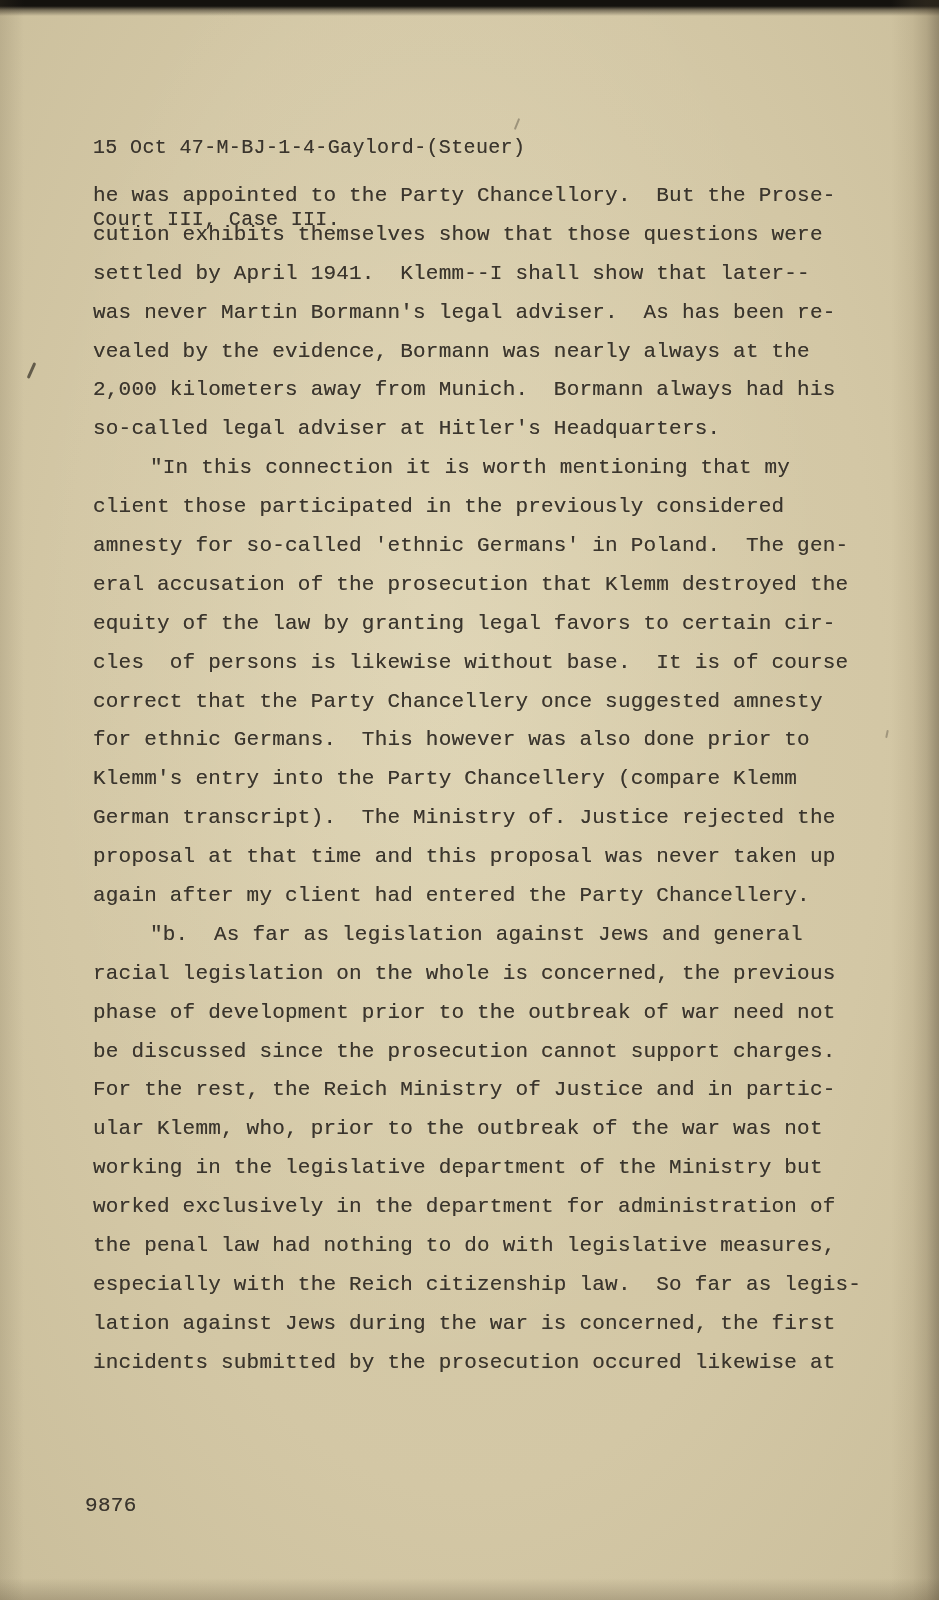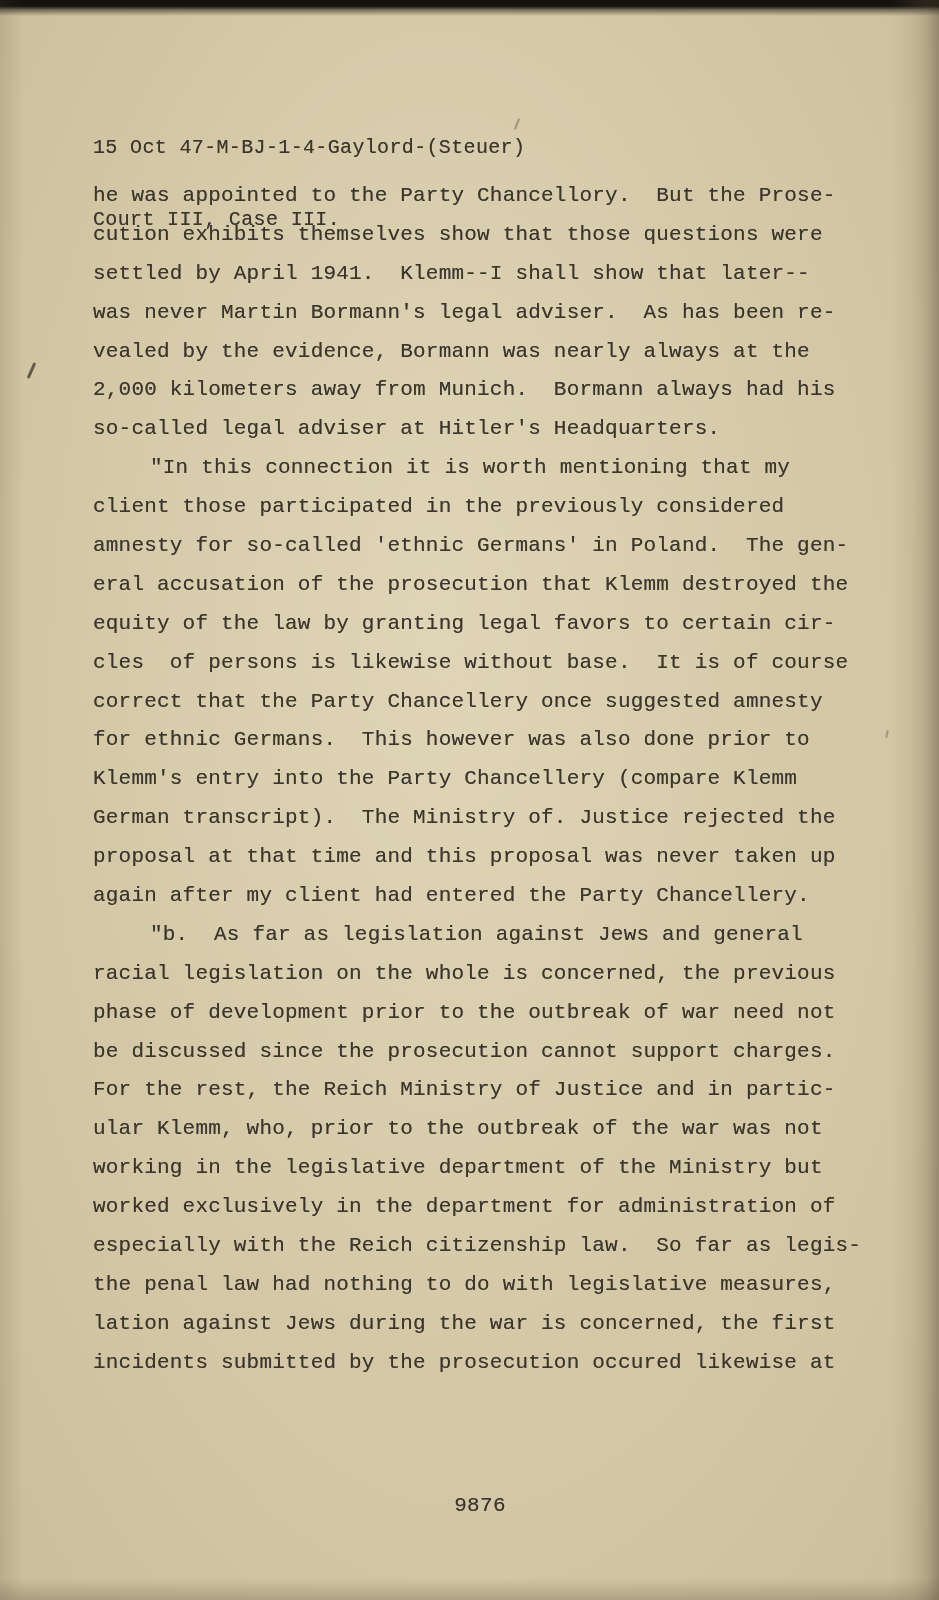--- a/index.html
+++ b/index.html
@@ -44,21 +44,21 @@
     margin-left:14px;
   }
   .doc-body {
     position:absolute; left:85px; top:177px; width:800px;
     font-size:21px; line-height:38.9px; letter-spacing:0.2px;margin-left:8px;
   }
   .line { white-space:pre; height:38.9px; }
   .line.indent { padding-left:57px; }
   .page-number {
     position:absolute; left:85px; top:1494px; width:790px;
-    text-align:center; font-size:21px; letter-spacing:0.3px;
+    text-align:left; font-size:21px; letter-spacing:0.3px;
   }
   .artifact {
     position:absolute; background:rgba(62,56,46,0.75); border-radius:2px;
   }
   .artifact.slash-left { left:30px; top:362px; width:3px; height:17px; transform:rotate(24deg); }
   .artifact.slash-mid  { left:516px; top:118px; width:2px; height:12px; transform:rotate(22deg); opacity:0.5; }
   .artifact.tick-right { left:886px; top:730px; width:2px; height:8px; transform:rotate(12deg); opacity:0.45; }
 </style>
 </head>
 <body>
@@ -99,20 +99,20 @@
       <div class="line">proposal at that time and this proposal was never taken up</div>
       <div class="line">again after my client had entered the Party Chancellery.</div>
       <div class="line indent">"b.  As far as legislation against Jews and general</div>
       <div class="line">racial legislation on the whole is concerned, the previous</div>
       <div class="line">phase of development prior to the outbreak of war need not</div>
       <div class="line">be discussed since the prosecution cannot support charges.</div>
       <div class="line">For the rest, the Reich Ministry of Justice and in partic-</div>
       <div class="line">ular Klemm, who, prior to the outbreak of the war was not</div>
       <div class="line">working in the legislative department of the Ministry but</div>
       <div class="line">worked exclusively in the department for administration of</div>
+      <div class="line">the penal law had nothing to do with legislative measures,</div>
       <div class="line">especially with the Reich citizenship law.  So far as legis-</div>
-      <div class="line">the penal law had nothing to do with legislative measures,</div>
       <div class="line">lation against Jews during the war is concerned, the first</div>
       <div class="line">incidents submitted by the prosecution occured likewise at</div>
     </div>
 
   <div class="page-number typewriter">9876</div>
 </div>
 
 </body></html>

